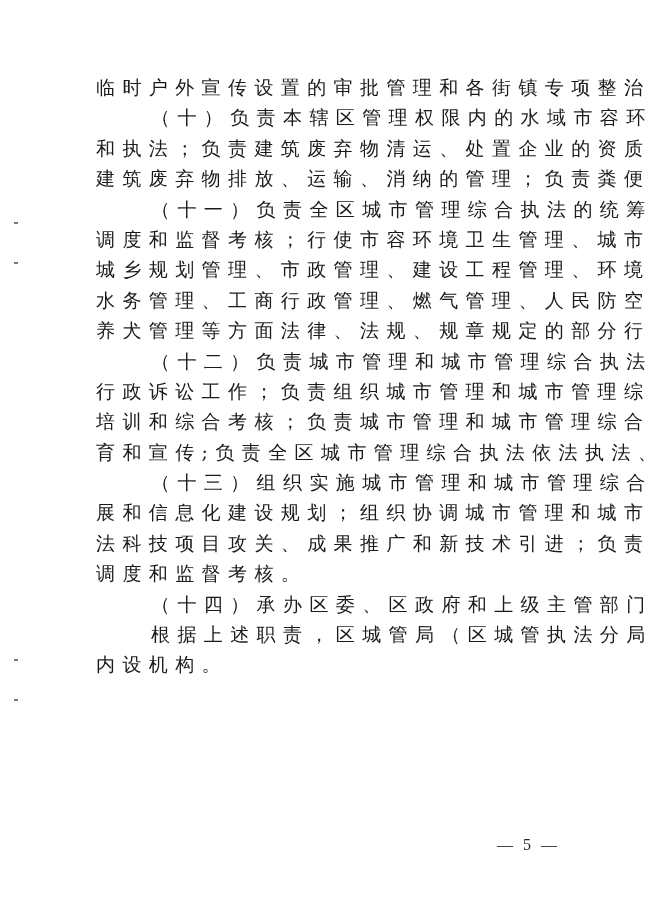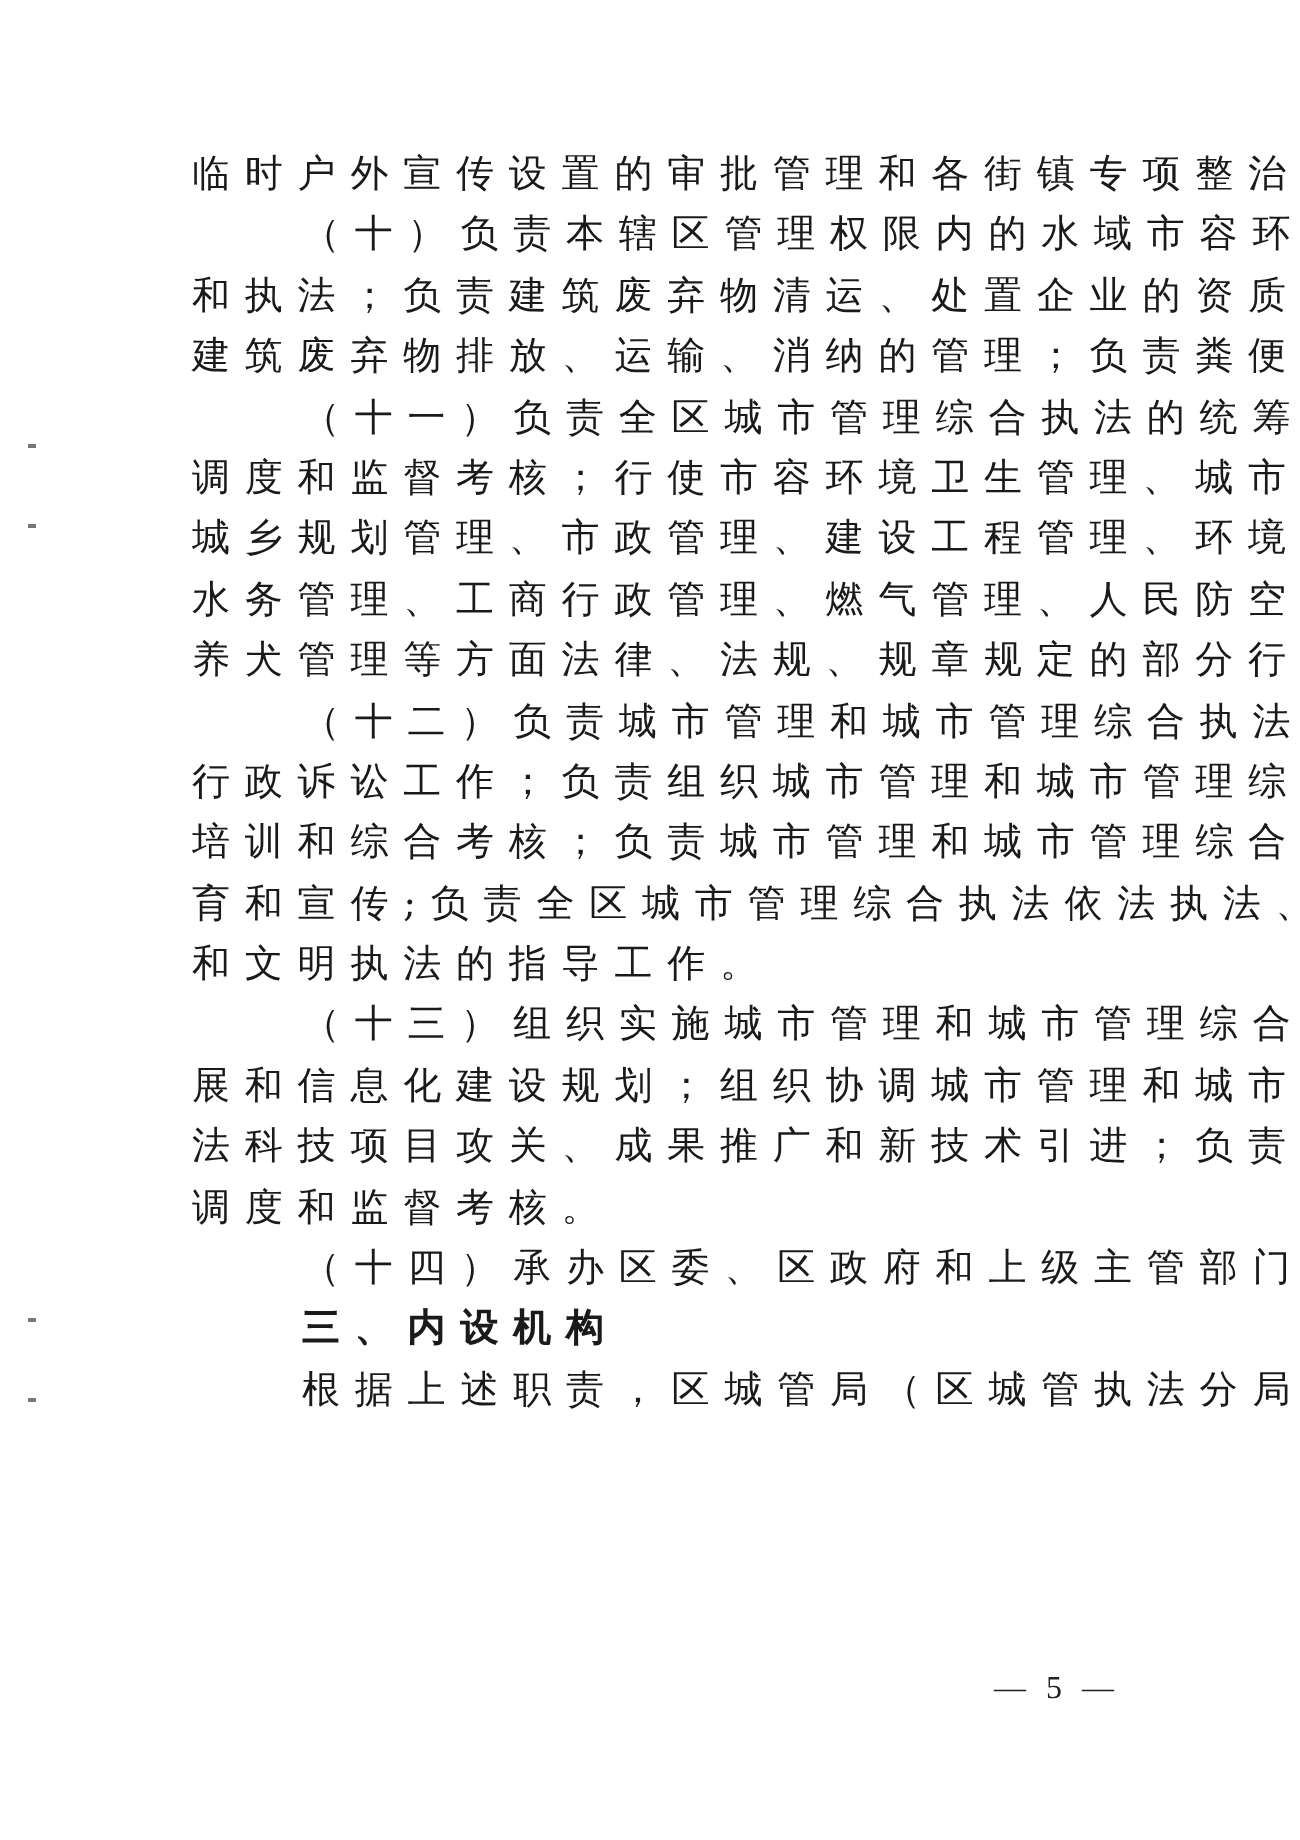--- a/index.html
+++ b/index.html
@@ -42,24 +42,23 @@
     <div class="line">建筑废弃物排放、运输、消纳的管理；负责粪便、死禽畜、</div>
     <div class="line indent">（十一）负责全区城市管理综合执法的统筹协调、组织</div>
     <div class="line">调度和监督考核；行使市容环境卫生管理、城市绿化管理、</div>
     <div class="line">城乡规划管理、市政管理、建设工程管理、环境保护管理、</div>
     <div class="line">水务管理、工商行政管理、燃气管理、人民防空工程管理和</div>
     <div class="line">养犬管理等方面法律、法规、规章规定的部分行政处罚权。</div>
     <div class="line indent">（十二）负责城市管理和城市管理综合执法行政复议和</div>
     <div class="line">行政诉讼工作；负责组织城市管理和城市管理综合执法业务</div>
     <div class="line">培训和综合考核；负责城市管理和城市管理综合执法普法教</div>
     <div class="line">育和宣传;负责全区城市管理综合执法依法执法、规范执法</div>
-    <div class="line">和文明执法的指导工作。</div>
     <div class="line indent">（十三）组织实施城市管理和城市管理综合执法科技发</div>
     <div class="line">展和信息化建设规划；组织协调城市管理和城市管理综合执</div>
     <div class="line">法科技项目攻关、成果推广和新技术引进；负责数字化城市</div>
     <div class="line">调度和监督考核。</div>
     <div class="line indent">（十四）承办区委、区政府和上级主管部门交办的其他</div>
-    <div class="line indent heading">三、内设机构</div>
     <div class="line indent">根据上述职责，区城管局（区城管执法分局）设 10 个</div>
+    <div class="line">内设机构。</div>
   </div>
 
   <div class="page-num">— 5 —</div>
 </div>
 
 </body></html>

